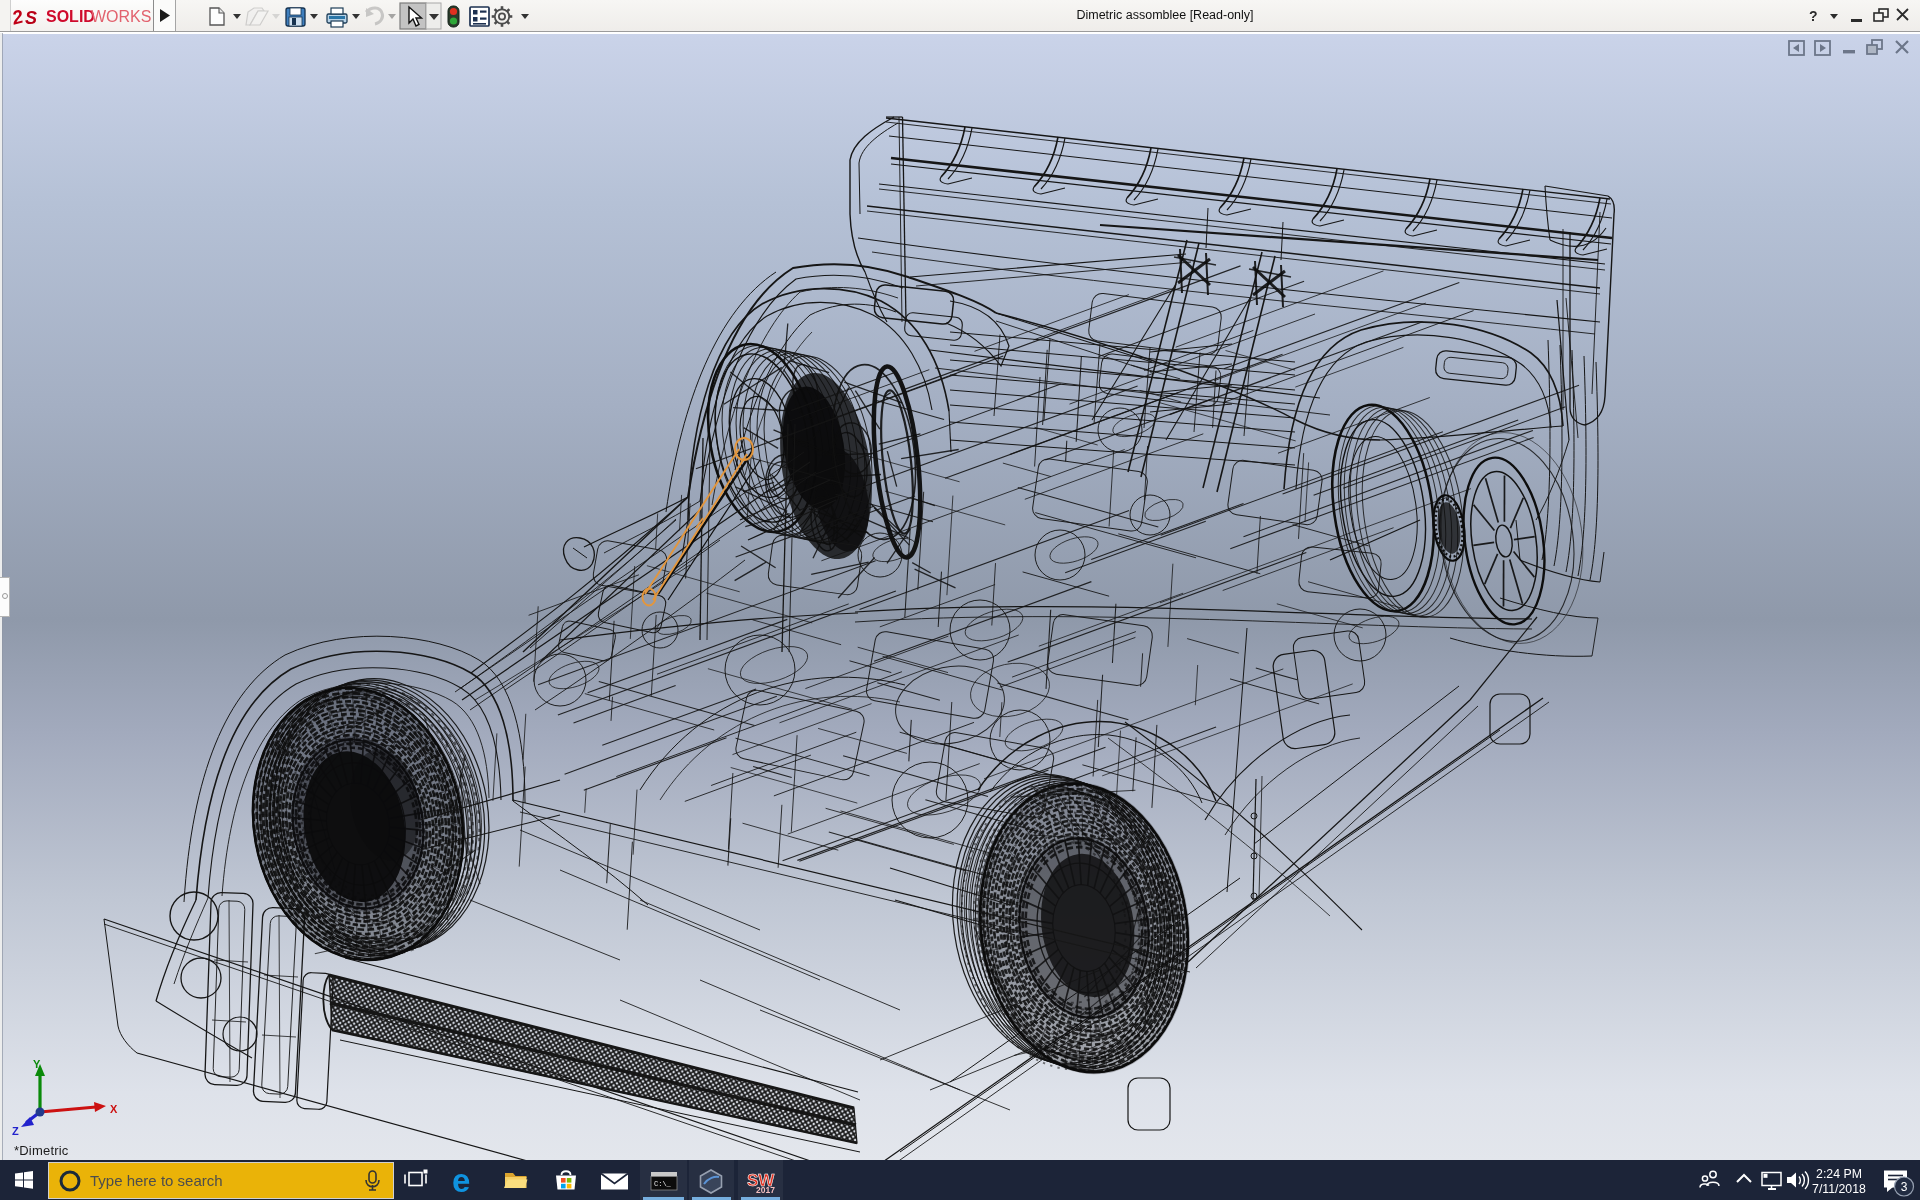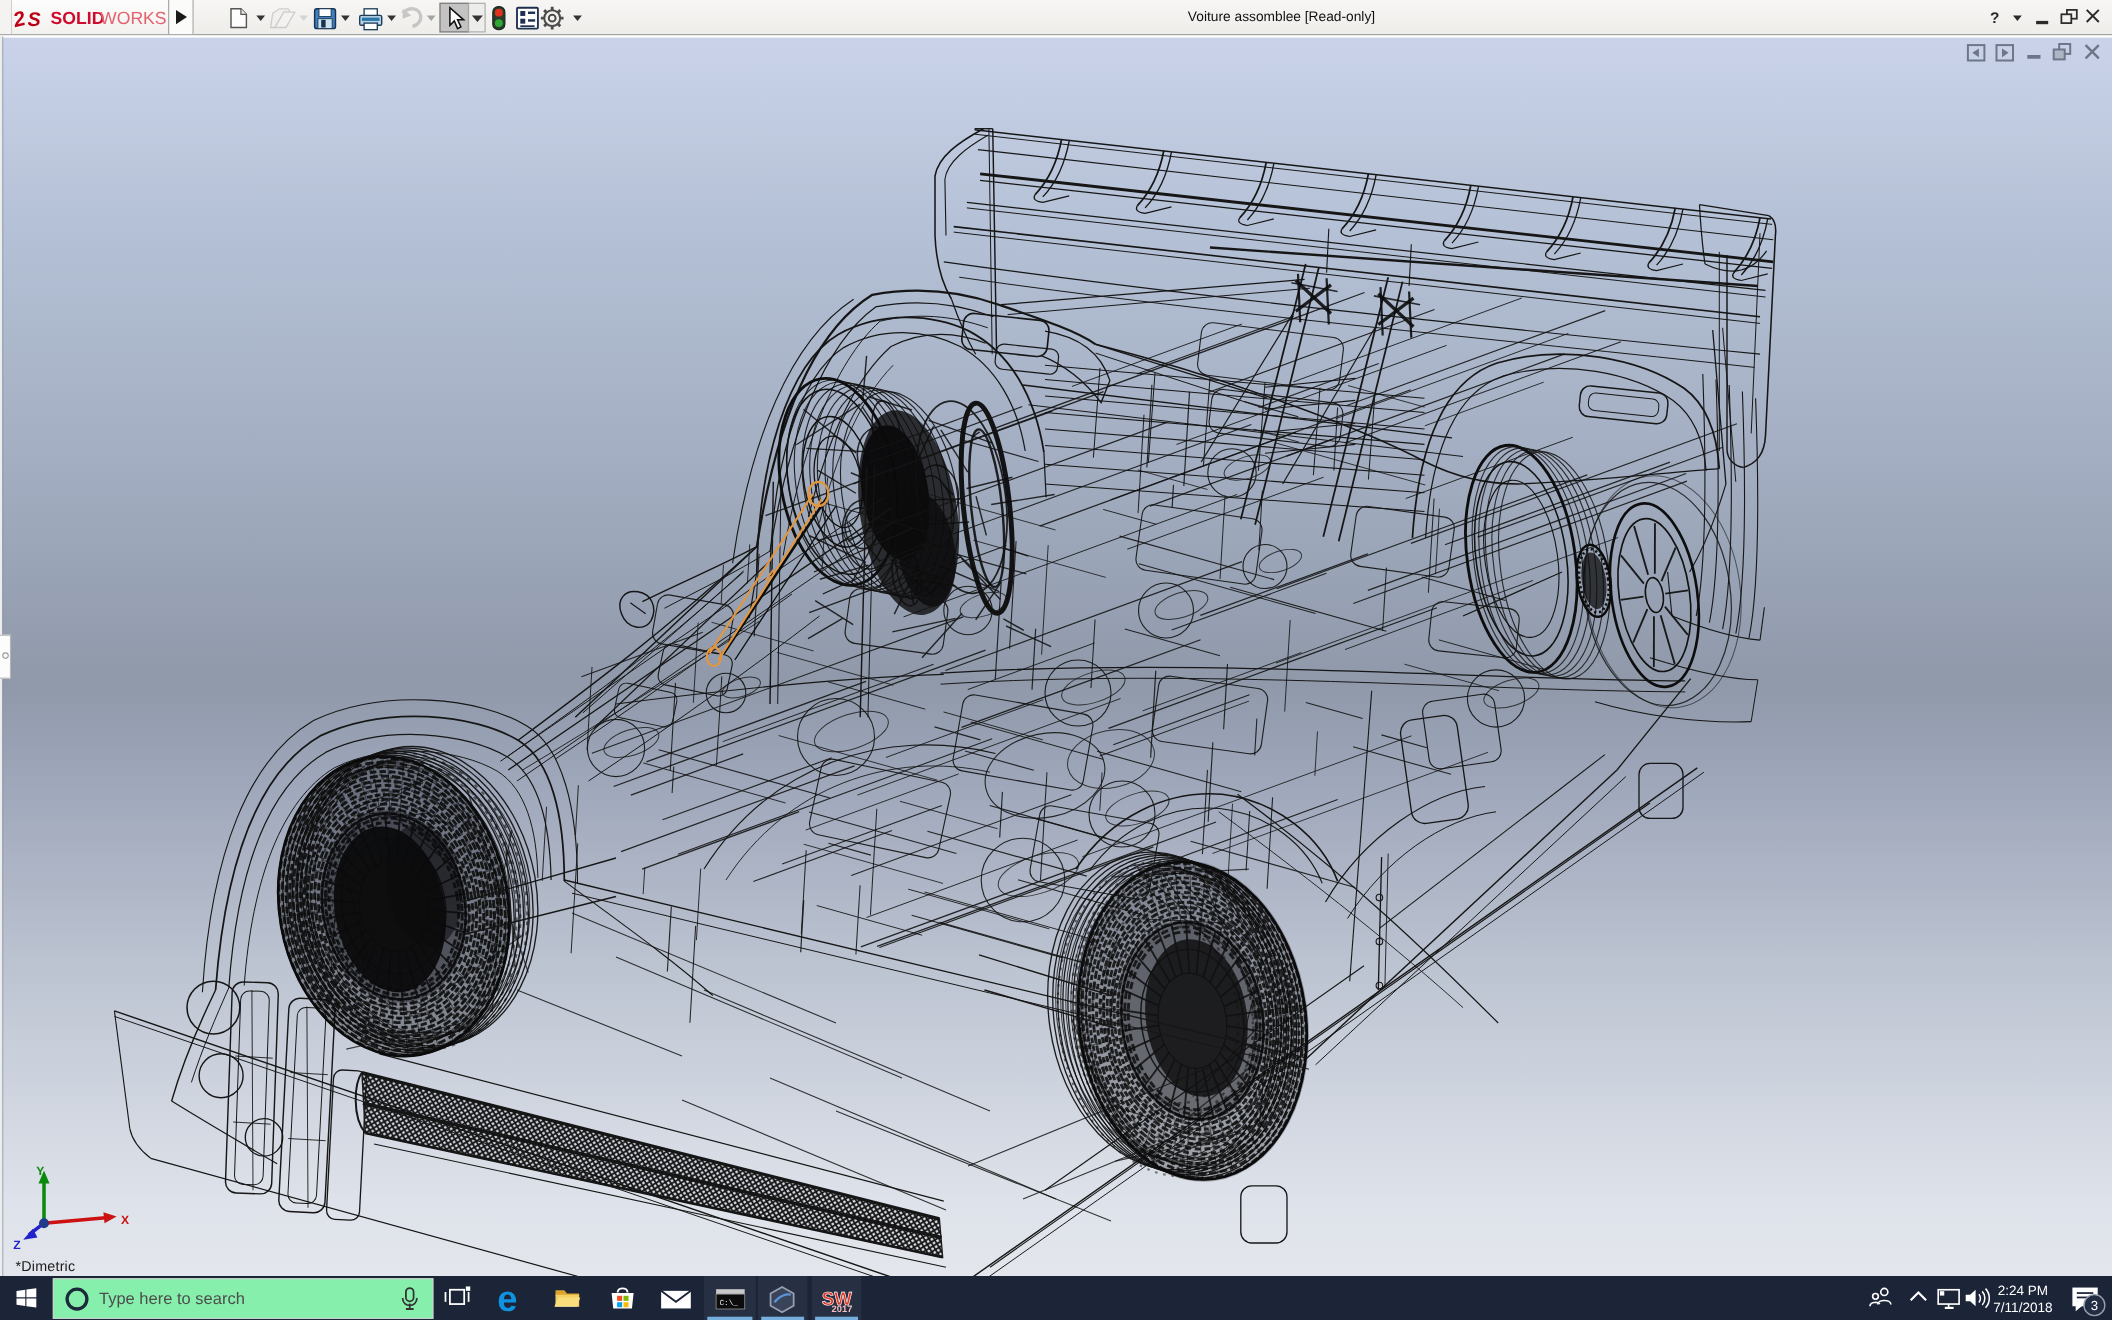--- a/index.html
+++ b/index.html
@@ -9,21 +9,21 @@
 #leftcell { position:absolute; left:0; top:0; width:11px; height:31px; border-right:1px solid #cfcfcf; background:#f4f3f1;}
 #flyout { position:absolute; left:154px; top:0; width:22px; height:31px; background:#fbfbfa; border-right:1px solid #a5a5a5; }
 #viewport { position:absolute; left:0; top:33px; width:1920px; height:1127px;
   background:linear-gradient(180deg, #cad3e9 0%, #b5c1d6 15%, #a4afc3 33%, #8f99aa 52%, #a2aabd 62%, #c0c7d4 77%, #dee2ea 94%, #e3e6ec 100%);
   border-top:1px solid #fff; }
 #vpleftline { position:absolute; left:2px; top:33px; width:1px; height:1127px; background:#8e96a4; opacity:.7; }
 #vpleftstrip { position:absolute; left:0; top:33px; width:2px; height:1127px; background:#eceded; }
 #tab { position:absolute; left:0; top:577px; width:10px; height:40px; background:#fcfcfc; border:1px solid #b5b5b5; border-left:none; }
 #tab .c { position:absolute; left:1.5px; top:15px; width:6px; height:6px; border-radius:50%; border:1.5px solid #9a9a9a; }
 #taskbar { position:absolute; left:0; top:1160px; width:1920px; height:40px; background:#1c2438; }
-#searchbox { position:absolute; left:48px; top:2px; width:346px; height:37px; background:#86efac; border:1px solid #d0d0d0; }
+#searchbox { position:absolute; left:48px; top:2px; width:346px; height:37px; background:#eab308; border:1px solid #d0d0d0; }
 #searchbox span { position:absolute; left:41px; top:9px; font-size:15px; color:#4d4d4d; }
 #title { position:absolute; top:8px; left:1020px; width:290px; text-align:center; font-size:12.5px; color:#111; }
 #dimetric { position:absolute; left:14px; top:1143px; font-size:13px; font-weight:normal; color:#1c1c1c; letter-spacing:0.2px;}
 </style></head>
 <body>
 <div id="viewport"></div>
 <div id="vpleftstrip"></div>
 <div id="vpleftline"></div>
 
 <svg width="1920" height="1200" viewBox="0 0 1920 1200" style="position:absolute;left:0;top:0">
@@ -959,21 +959,21 @@
    </g>
    <polygon points="521,14 529,14 525,19" fill="#333"></polygon>
 
    <text x="1809" y="21" font-size="14" font-weight="bold" fill="#2b2b2b">?</text>
    <polygon points="1830,14 1838,14 1834,19" fill="#2b2b2b"></polygon>
    <rect x="1851" y="19" width="11" height="3" fill="#2b2b2b"></rect>
    <rect x="1879" y="9" width="9" height="8" fill="none" stroke="#2b2b2b" stroke-width="1.6"></rect>
    <rect x="1874" y="13" width="9" height="8" fill="#f3f2f0" stroke="#2b2b2b" stroke-width="1.6"></rect>
    <path d="M1897,9 L1908,20 M1908,9 L1897,20" stroke="#2b2b2b" stroke-width="1.8"></path>
  </svg>
- <div id="title">Voiture assomblee [Read-only]</div>
+ <div id="title">Dimetric assomblee [Read-only]</div>
 </div>
 
 <div id="tab">
     <div class="c"></div>
   </div>
 <div id="dimetric">*Dimetric</div>
 
 <div id="taskbar">
  <svg width="1920" height="40" viewBox="0 0 40 40" style="position:absolute;left:0;top:0;width:1920px;height:40px" preserveAspectRatio="none"></svg>
  <svg width="1920" height="40" style="position:absolute;left:0;top:0">

